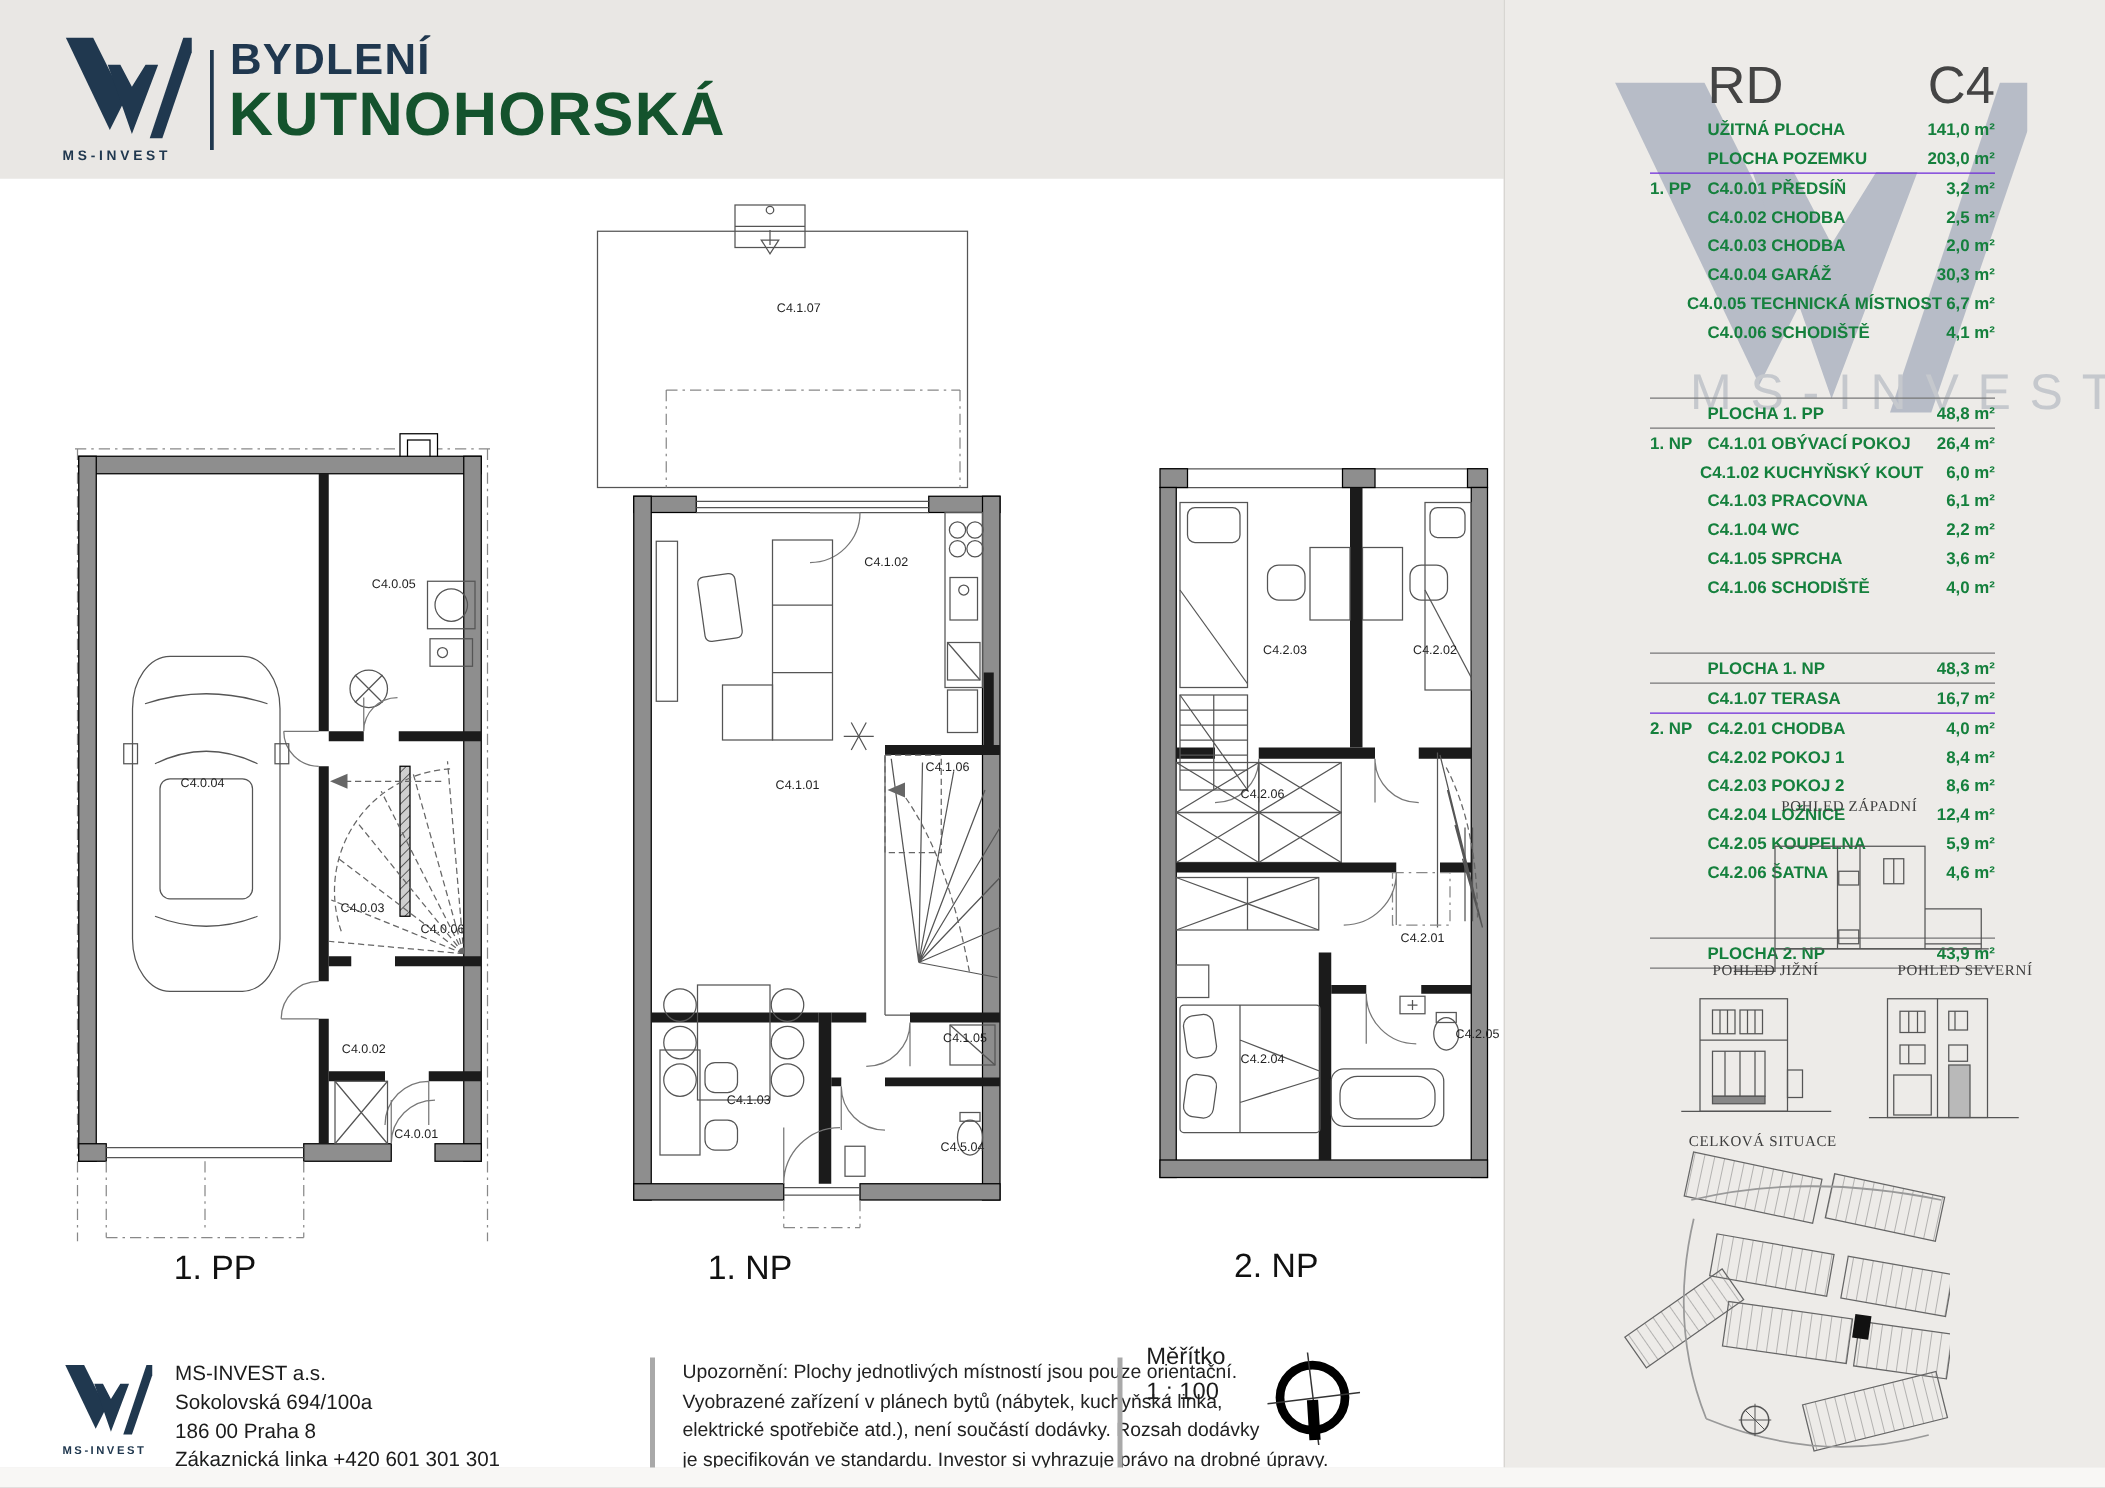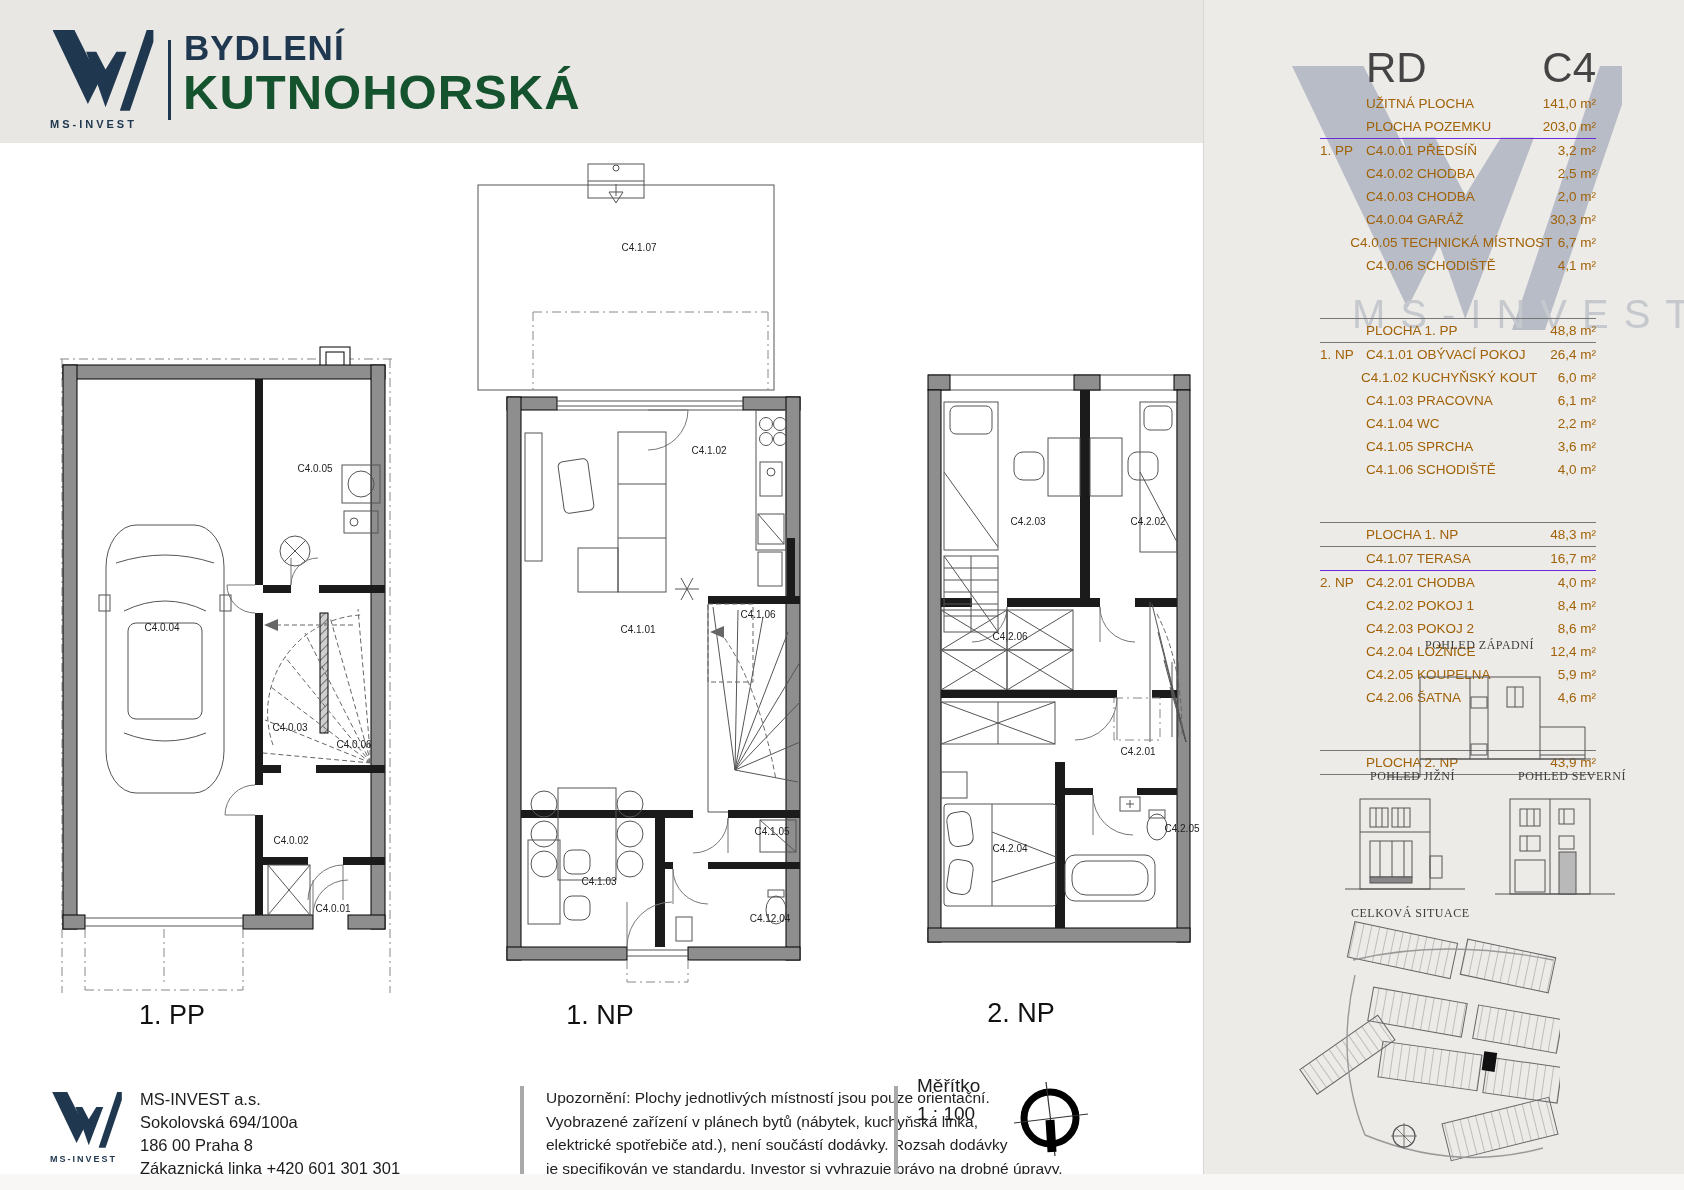--- a/index.html
+++ b/index.html
@@ -26,21 +26,21 @@
   .door{fill:none;stroke:#777;stroke-width:1;}
   .dd{fill:none;stroke:#888;stroke-width:1;stroke-dasharray:9 4 2 4;}
   .sd{fill:none;stroke:#666;stroke-width:1;stroke-dasharray:5 3;}
   .hw{stroke:#000;stroke-width:1;}
   
   #wm{position:absolute;left:1292px;top:66px;opacity:0.8;}
   #wmtext{position:absolute;left:1352px;top:292px;font-size:40px;letter-spacing:15px;color:#c5c8cd;white-space:nowrap;}
   #unitrow{position:absolute;left:1320px;top:44px;width:276px;display:flex;justify-content:space-between;color:#444;text-align:right;}
   #unitrow .big{font-size:42px;}
   #unitrow .big:first-child{margin-left:46px;}
-  #areatable{position:absolute;left:1320px;top:92px;width:276px;color:#a16207;font-size:13.5px;}
+  #areatable{position:absolute;left:1320px;top:92px;width:276px;color:#15803d;font-size:13.5px;font-weight:bold;}
   .trow{display:flex;align-items:center;height:23px;}
   .trow .lv{width:46px;}
   .trow .nm{flex:1;white-space:nowrap;}
   .trow .vl{width:66px;text-align:right;}
   .trow.sum{border-top:1px solid #777;border-bottom:1px solid #777;margin-top:41px;}
   .trow.end{border-bottom:1px solid #6d28d9;}
   .elev-label{position:absolute;font-size:12px;color:#3d3d3d;letter-spacing:0.5px;white-space:nowrap;font-family:Liberation Serif, serif;}
   
   .addr{position:absolute;left:140px;top:1088px;font-size:16.5px;color:#1c1c1c;line-height:23px;}
   .vbar{position:absolute;top:1086px;width:4px;height:94px;background:#a9a9a9;}
@@ -215,21 +215,21 @@
       <circle class="t" cx="172" cy="642" r="13"></circle>
         <circle class="t" cx="172" cy="672" r="13"></circle>
         <circle class="t" cx="172" cy="702" r="13"></circle>
     </svg>
     <span class="room-label" style="left:181px;top:85px">C4.1.07</span>
     <span class="room-label" style="left:251px;top:288px">C4.1.02</span>
     <span class="room-label" style="left:180px;top:467px">C4.1.01</span>
     <span class="room-label" style="left:300px;top:452px">C4.1.06</span>
     <span class="room-label" style="left:141px;top:719px">C4.1.03</span>
     <span class="room-label" style="left:314px;top:669px">C4.1.05</span>
-    <span class="room-label" style="left:312px;top:756px">C4.12.04</span>
+    <span class="room-label" style="left:312px;top:756px">C4.5.04</span>
   </div>
 
   <div class="plan" style="left:852px;top:342px;width:348px;height:650px;">
     <svg width="348" height="650" viewBox="0 0 348 650">
 
       <path class="t" d="M76 33 H338 M76 48 H338"></path>
       <rect class="w" x="76" y="33" width="22" height="15"></rect>
       <rect class="w" x="222" y="33" width="26" height="15"></rect>
       <rect class="w" x="322" y="33" width="16" height="15"></rect>
 

